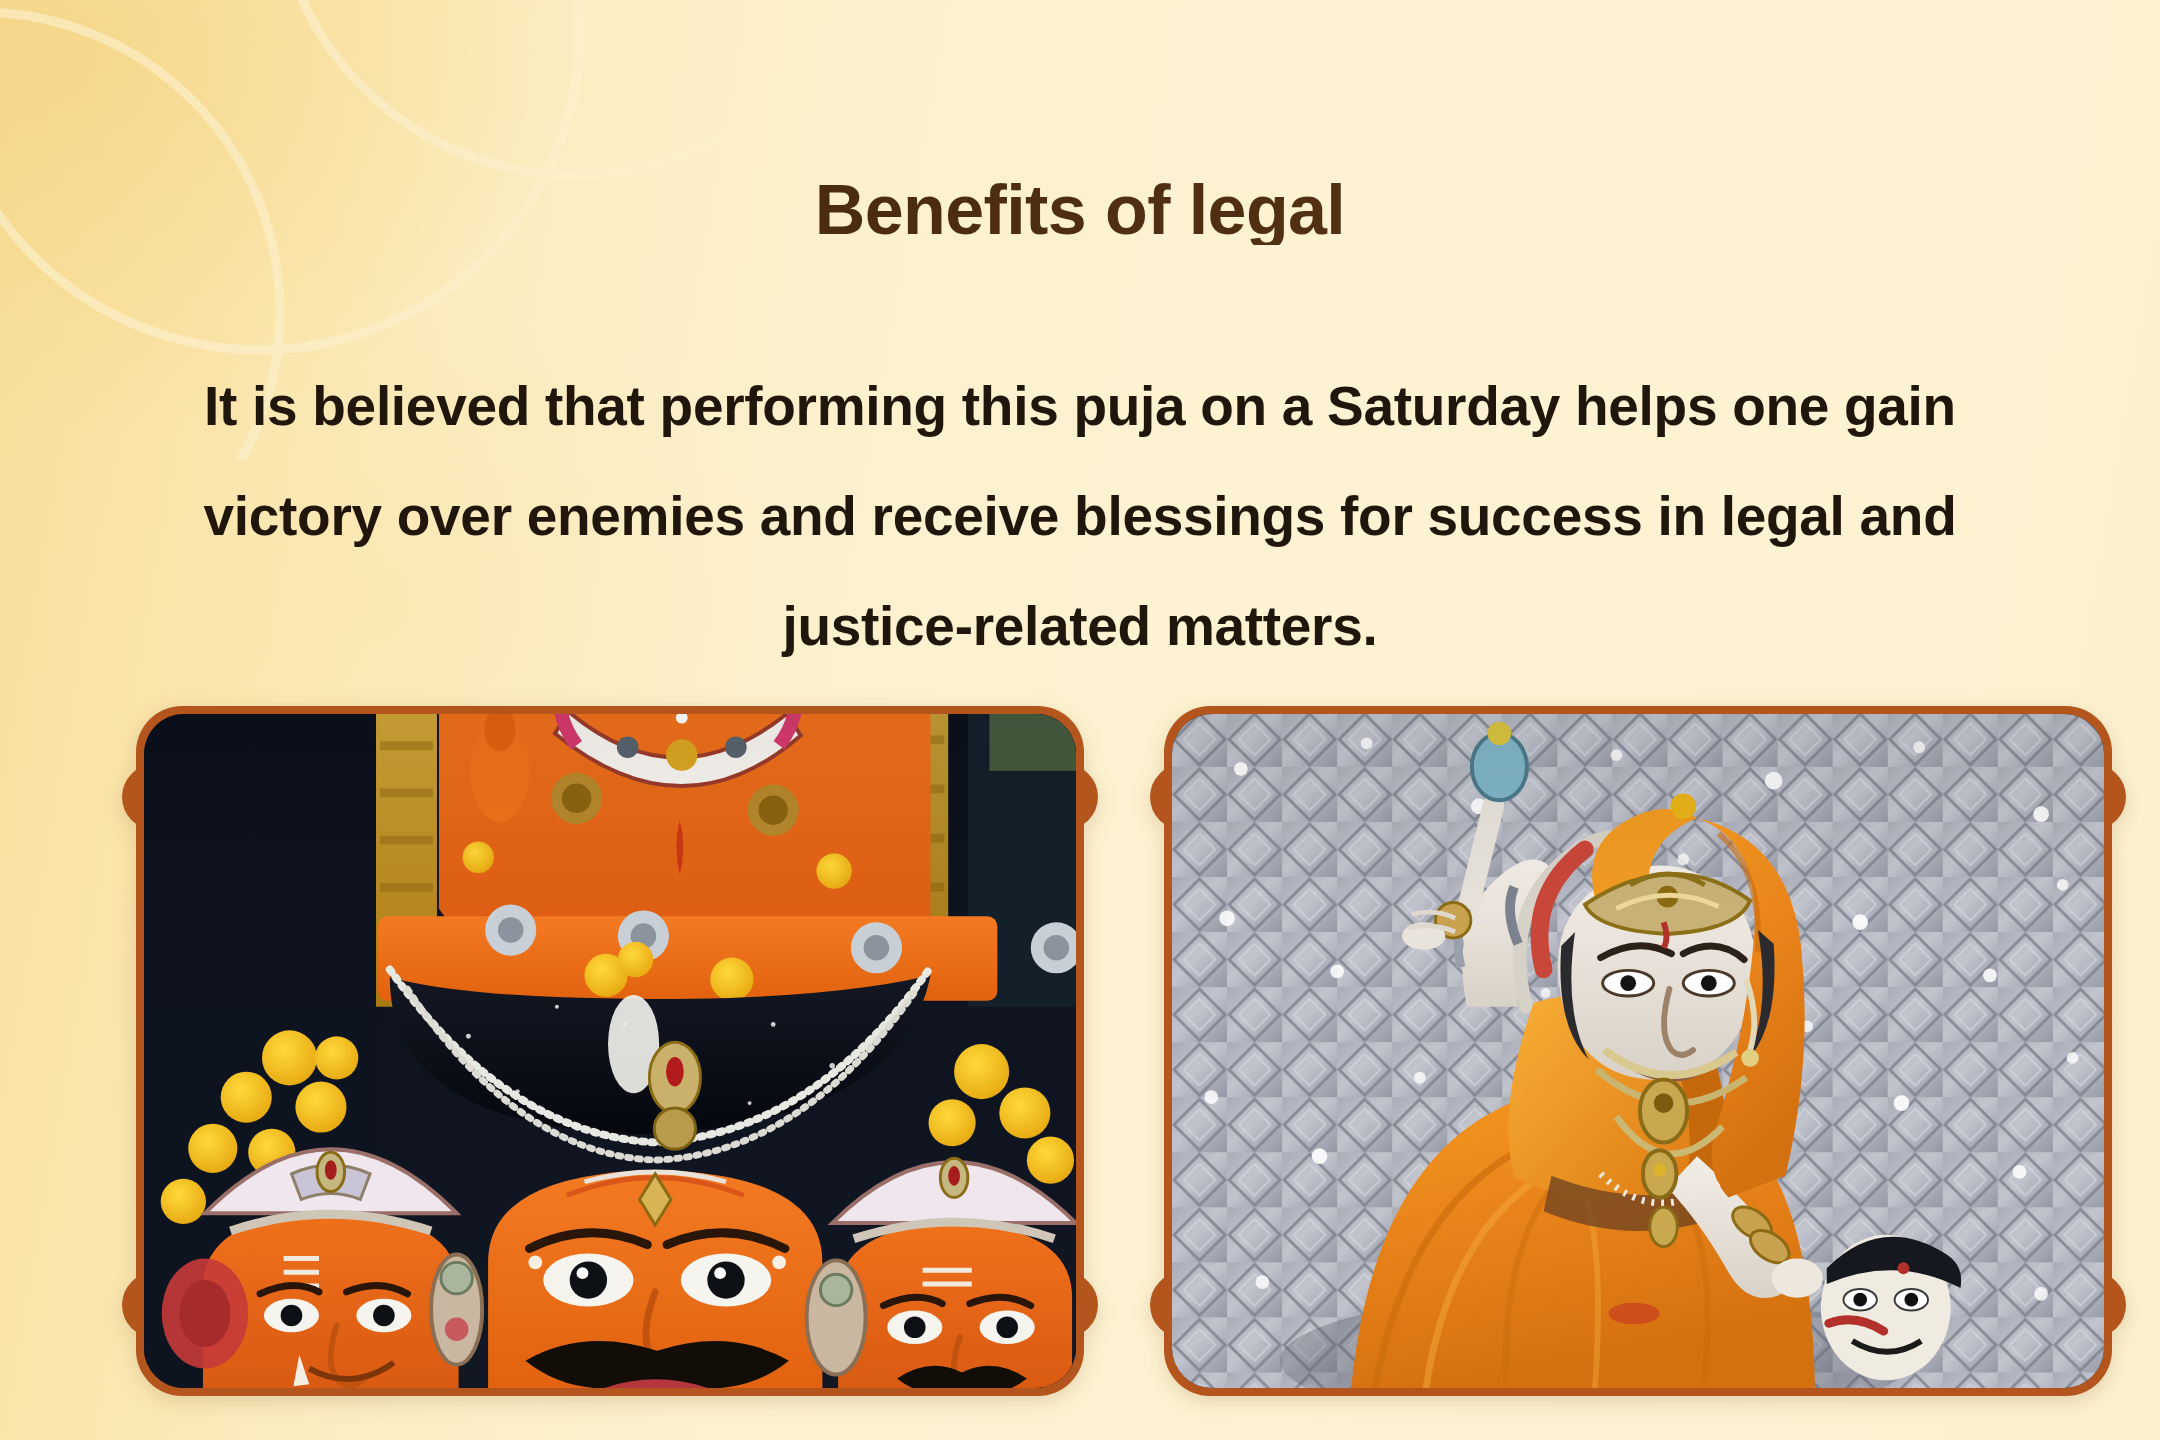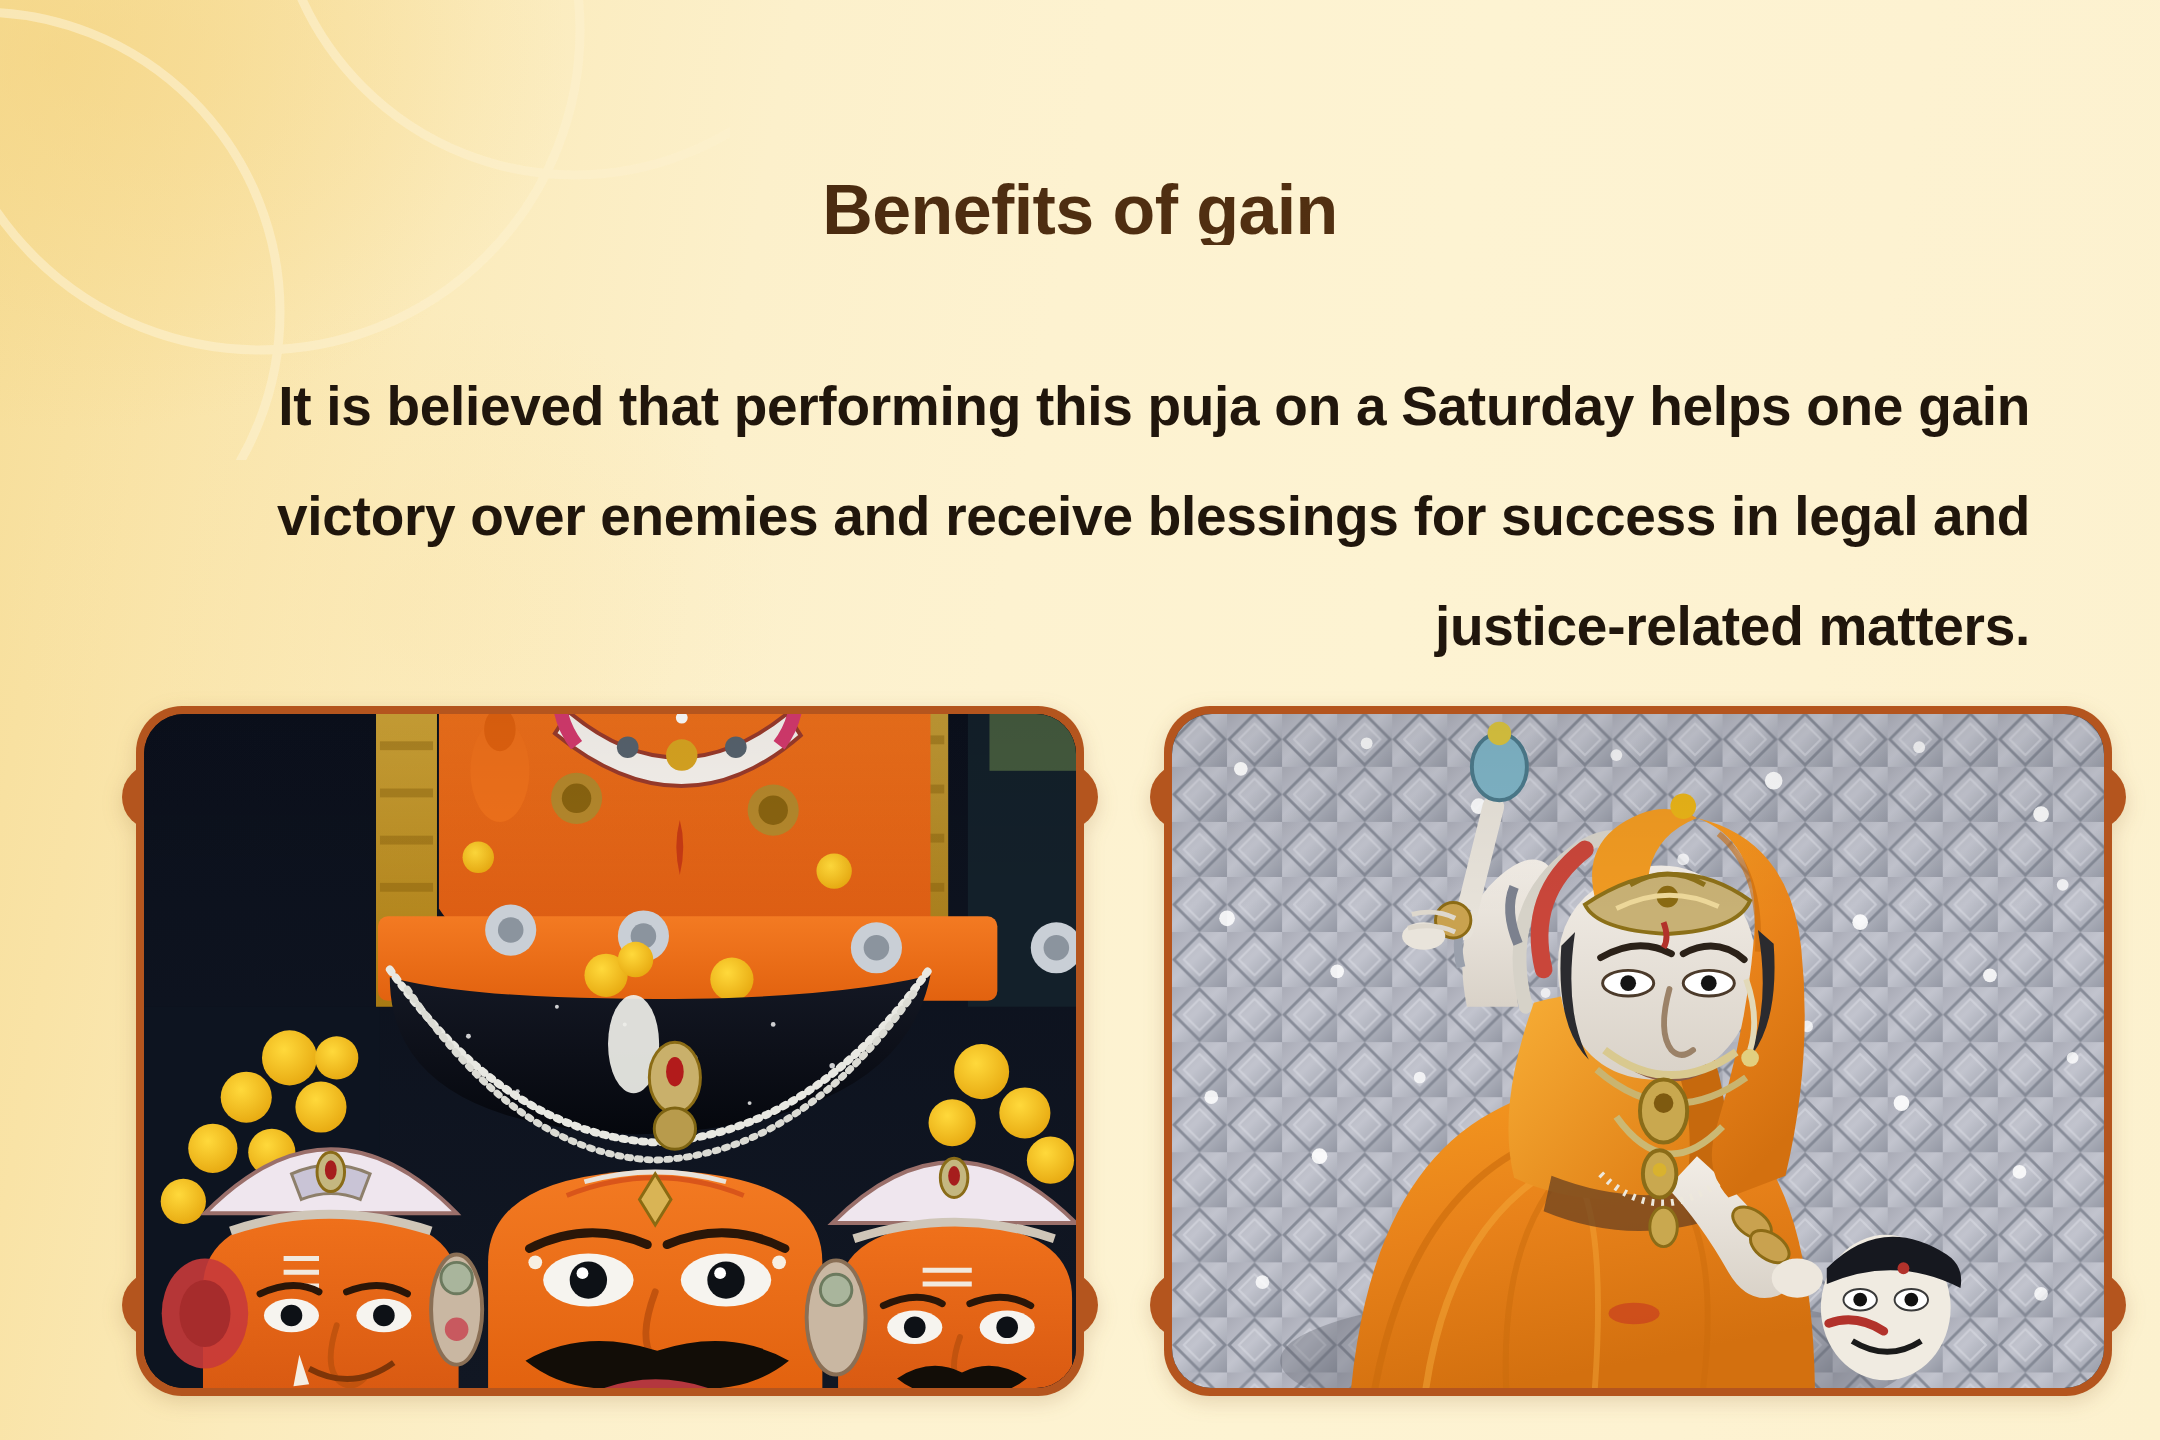--- a/index.html
+++ b/index.html
@@ -58,21 +58,21 @@
     -webkit-text-fill-color:transparent;
     white-space:nowrap;
   }
 
   
   .body-copy{
     position:absolute;
     left:50%;transform:translateX(-50%);
     top:296px;
     width:1900px;
-    text-align:right;
+    text-align:center;
     font-size:55px;
     font-weight:600;
     line-height:110px;
     color:#20160C;
     letter-spacing:-0.3px;
   }
 
   
   .cards{
     position:absolute;
@@ -137,21 +137,21 @@
   <div class="bg-rings">
     <svg viewBox="0 0 900 760" xmlns="http://www.w3.org/2000/svg">
       <g fill="none" stroke="#FDF1CE" stroke-width="9" opacity="0.75">
         <circle cx="430" cy="330" r="320"></circle>
         <circle cx="745" cy="175" r="300"></circle>
         <circle cx="150" cy="612" r="300"></circle>
       </g>
     </svg>
   </div>
 
-  <h1 class="headline">Benefits of gain</h1>
+  <h1 class="headline">Benefits of legal</h1>
 
   <p class="body-copy">It is believed that performing this puja on a Saturday helps one gain victory over enemies and receive blessings for success in legal and justice-related matters.</p>
 
   <div class="cards">
 
     <figure class="card">
       <div class="frame">
         <span class="frame-b1"></span>
           <span class="frame-b2"></span>
       </div>

